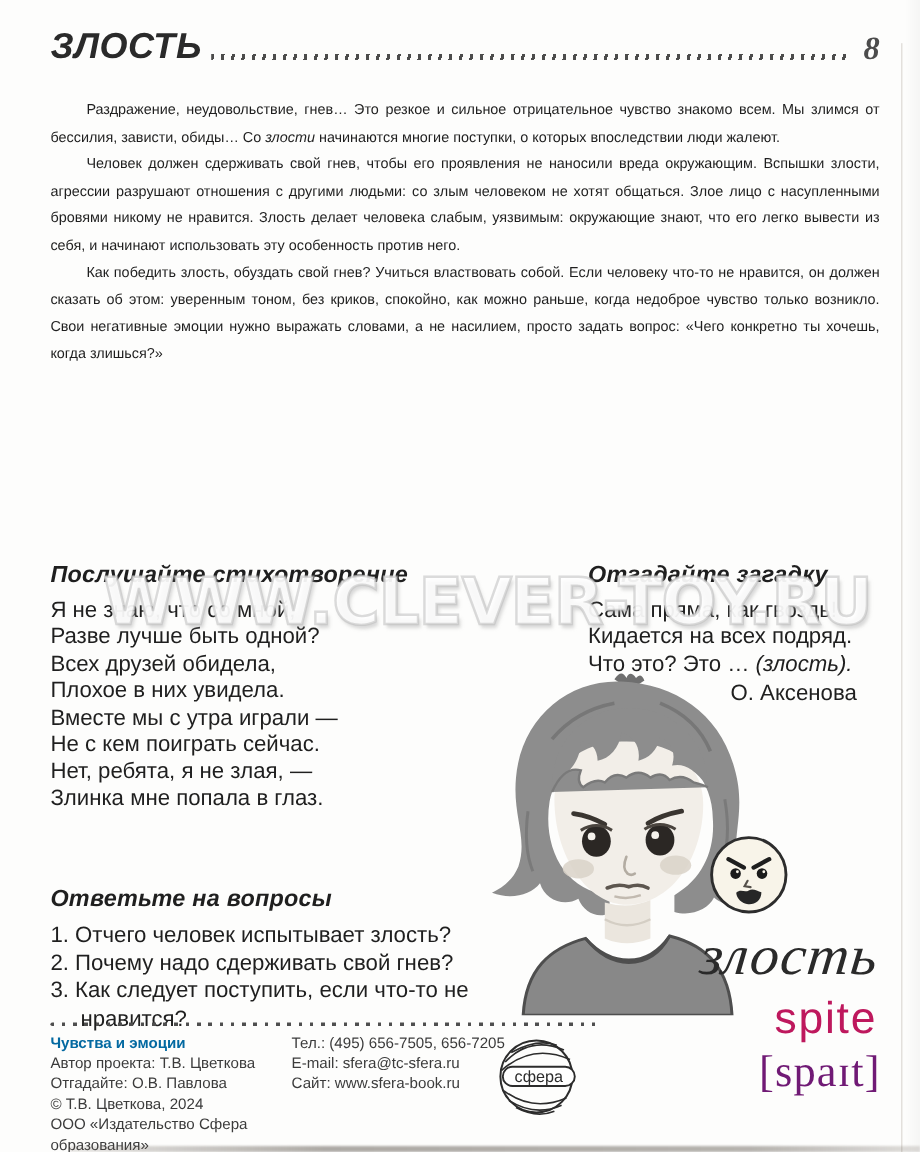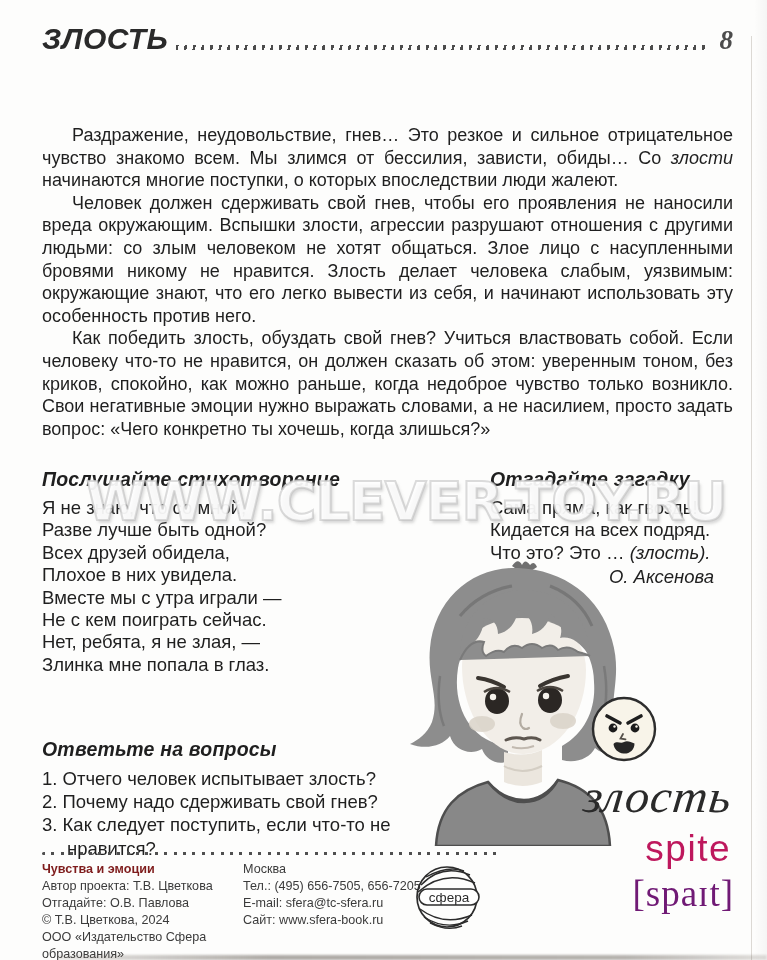--- a/index.html
+++ b/index.html
@@ -17,29 +17,29 @@
   .bottom-smudge{position:absolute;left:58px;right:0;bottom:0;height:5px;background:linear-gradient(to right,rgba(110,100,90,.15),rgba(95,88,80,.5) 30%,rgba(95,88,80,.45) 80%,rgba(110,100,90,.2));filter:blur(1px);}
 
   
   .titlebar{position:absolute;left:42px;right:34px;top:24px;display:flex;align-items:flex-end;}
   .title{font-style:italic;font-weight:bold;font-size:30px;letter-spacing:.5px;color:#2a2a2a;line-height:1;}
   .leader{flex:1;height:5px;margin:0 10px 4px 8px;
     background:repeating-linear-gradient(100deg,#4c4c4c 0 2.6px,transparent 2.6px 8.5px);}
   .pagenum{font-style:italic;font-size:27px;color:#4c4c4c;line-height:1;font-weight:bold;font-family:"Liberation Serif",serif;}
 
   
-  .bodytext{position:absolute;left:42px;right:34px;top:80px;font-size:18px;line-height:22.6px;text-align:justify;margin-top:44px;}
+  .bodytext{position:absolute;left:42px;right:34px;top:80px;font-size:12px;line-height:22.6px;text-align:justify;}
   .bodytext p{margin:0;text-indent:30px;}
 
   
   .poem{position:absolute;left:42px;top:430px;width:400px;}
   .riddle{position:absolute;left:490px;top:430px;width:226px;}
   .sec-heading{font-style:italic;font-weight:bold;font-size:19.5px;margin-bottom:6px;letter-spacing:.2px;margin-top:38px;}
   .verse{font-size:18.5px;line-height:22.4px;}
-  .author{font-style:italic;font-size:18.5px;text-align:right;margin-top:2px;padding-right:2px;}
+  .author{font-size:18.5px;text-align:right;margin-top:2px;padding-right:2px;}
 
   .questions{position:absolute;left:42px;top:700px;width:352px;}
   .questions .item{font-size:18.5px;line-height:23.2px;padding-left:25px;text-indent:-25px;}
 
   
   .watermark{
     position:absolute;left:86px;top:444px;width:680px;z-index:6;pointer-events:none;
     font-family:"DejaVu Sans",sans-serif;font-weight:bold;font-size:54px;letter-spacing:-1px;
     color:rgba(255,255,255,.82);
     -webkit-text-stroke:2px rgba(190,190,190,.55);
@@ -61,21 +61,21 @@
   .transcr{position:absolute;right:33px;top:872px;width:220px;text-align:right;
     font-family:"Liberation Serif",serif;font-size:37px;color:#701a75;letter-spacing:1px;}
 
   
   .foot-dots{position:absolute;left:42px;top:852px;width:458px;height:3.4px;
     background:repeating-linear-gradient(to right,#4f4f4f 0 3px,transparent 3px 9.4px);
     border-radius:2px;}
   .footer{position:absolute;left:42px;top:861px;width:470px;display:flex;font-size:12.6px;line-height:17px;color:#3b3b3b;}
   .foot-col1{width:201px;}
   .foot-col2{width:200px;}
-  .foot-bold{font-weight:bold;color:#7f1d1d;}
+  .foot-bold{font-weight:bold;color:#0369a1;}
   .logo{position:absolute;left:412px;top:861px;width:70px;height:72px;}
 </style>
 </head>
 <body>
 
 <div class="page">
 
   <div class="titlebar">
     <span class="title">ЗЛОСТЬ</span>
     <span class="leader"></span>
@@ -177,21 +177,20 @@
   <div class="foot-dots"></div>
   <div class="footer">
     <div class="foot-col1">
       <div class="foot-bold">Чувства и эмоции</div>
       <div>Автор проекта: Т.В. Цветкова</div>
       <div>Отгадайте: О.В. Павлова</div>
       <div>© Т.В. Цветкова, 2024</div>
       <div>ООО «Издательство Сфера образования»</div>
     </div>
     <div class="foot-col2">
-      <div>Москва</div>
       <div>Тел.: (495) 656-7505, 656-7205</div>
       <div>E-mail: sfera@tc-sfera.ru</div>
       <div>Сайт: www.sfera-book.ru</div>
     </div>
   </div>
 
   <svg class="logo" viewBox="0 0 70 72" aria-hidden="true">
     <circle cx="35" cy="36" r="30" fill="none" stroke="#2c2c2c" stroke-width="1.7"></circle>
     <path d="M9 24 Q30 2 58 14" fill="none" stroke="#2c2c2c" stroke-width="1.4"></path>
     <path d="M6 31 Q32 8 63 22" fill="none" stroke="#2c2c2c" stroke-width="1.4"></path>

